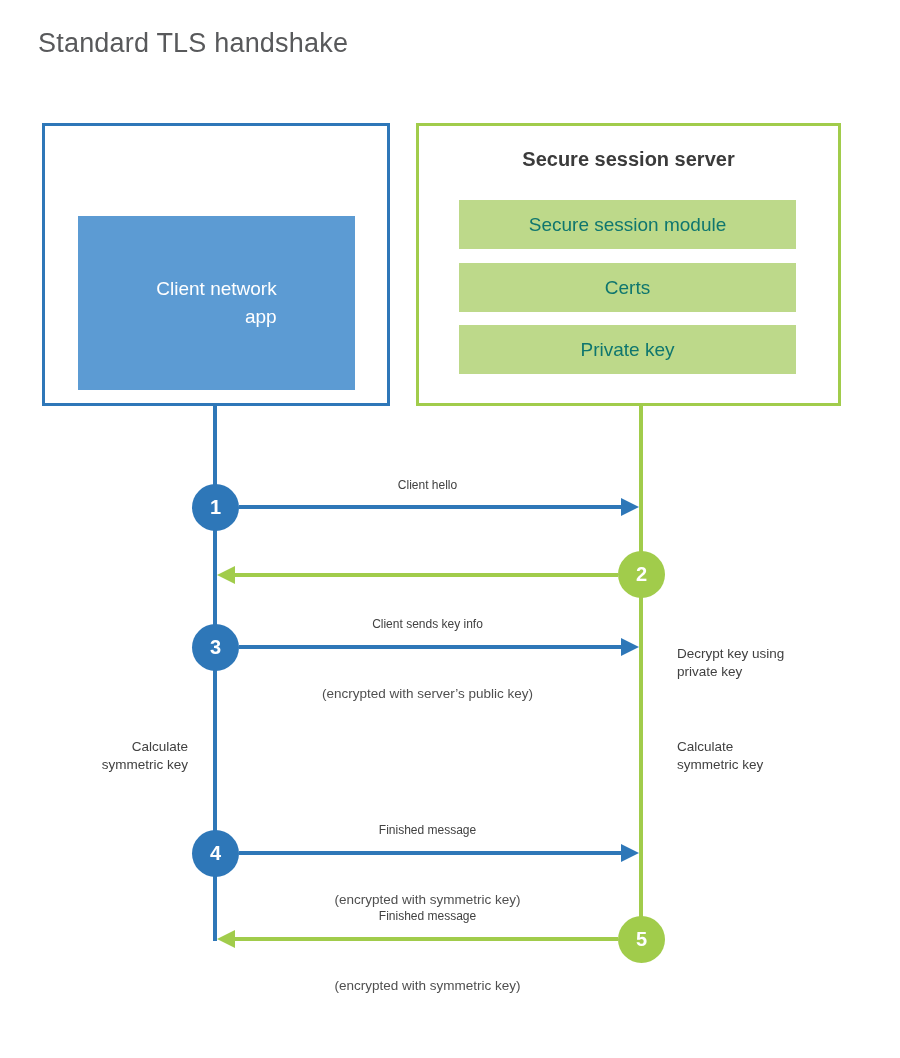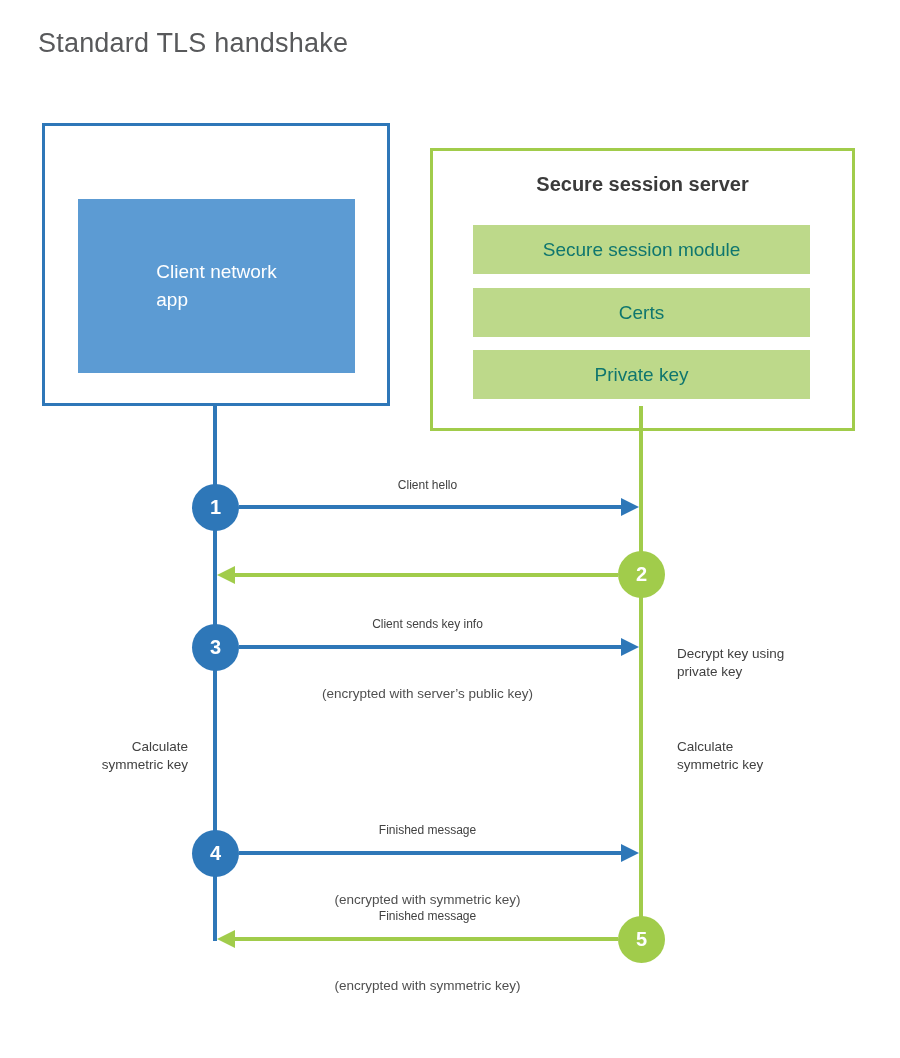--- a/index.html
+++ b/index.html
@@ -14,24 +14,24 @@
   }
   *{margin:0;padding:0;box-sizing:border-box;}
   body{background:#ffffff;font-family:"Liberation Sans","DejaVu Sans",sans-serif;}
   .canvas{position:relative;width:900px;height:1058px;background:#ffffff;overflow:hidden;}
   .title{position:absolute;left:38px;top:28px;font-size:27px;font-weight:300;color:var(--title-gray);letter-spacing:0.2px;}
   .prelines{white-space:pre-line;}
 
   
   .box{position:absolute;top:123px;height:283px;background:#fff;}
   .client-box{left:42px;width:348px;border:3px solid var(--blue-stroke);}
-  .server-box{left:430px;width:425px;border:3px solid var(--green-stroke);margin-top:25px;}
+  .server-box{left:416px;width:425px;border:3px solid var(--green-stroke);}
   .box-title{position:absolute;left:0;right:0;top:22px;text-align:center;font-size:20px;font-weight:700;color:var(--text-dark);}
-  .client-inner{position:absolute;left:33px;top:73px;width:277px;height:174px;background:var(--blue-fill);
-    color:#fff;font-size:19px;line-height:1.45;display:flex;align-items:center;justify-content:center;text-align:left;}
+  .client-inner{position:absolute;left:33px;top:90px;width:277px;height:174px;background:var(--blue-fill);
+    color:#fff;font-size:19px;line-height:1.45;display:flex;align-items:center;justify-content:center;text-align:right;}
   .bar{position:absolute;left:40px;width:337px;height:49px;background:var(--green-fill);
     color:#0f766e;font-size:19px;display:flex;align-items:center;justify-content:center;text-align:center;}
   .bar-1{top:74px;} .bar-2{top:137px;} .bar-3{top:199px;}
 
   
   .lifeline{position:absolute;width:4px;top:406px;}
   .lifeline.blue{left:213px;height:535px;background:var(--blue-stroke);}
   .lifeline.green{left:639px;height:556px;background:var(--green-stroke);}
 
   

